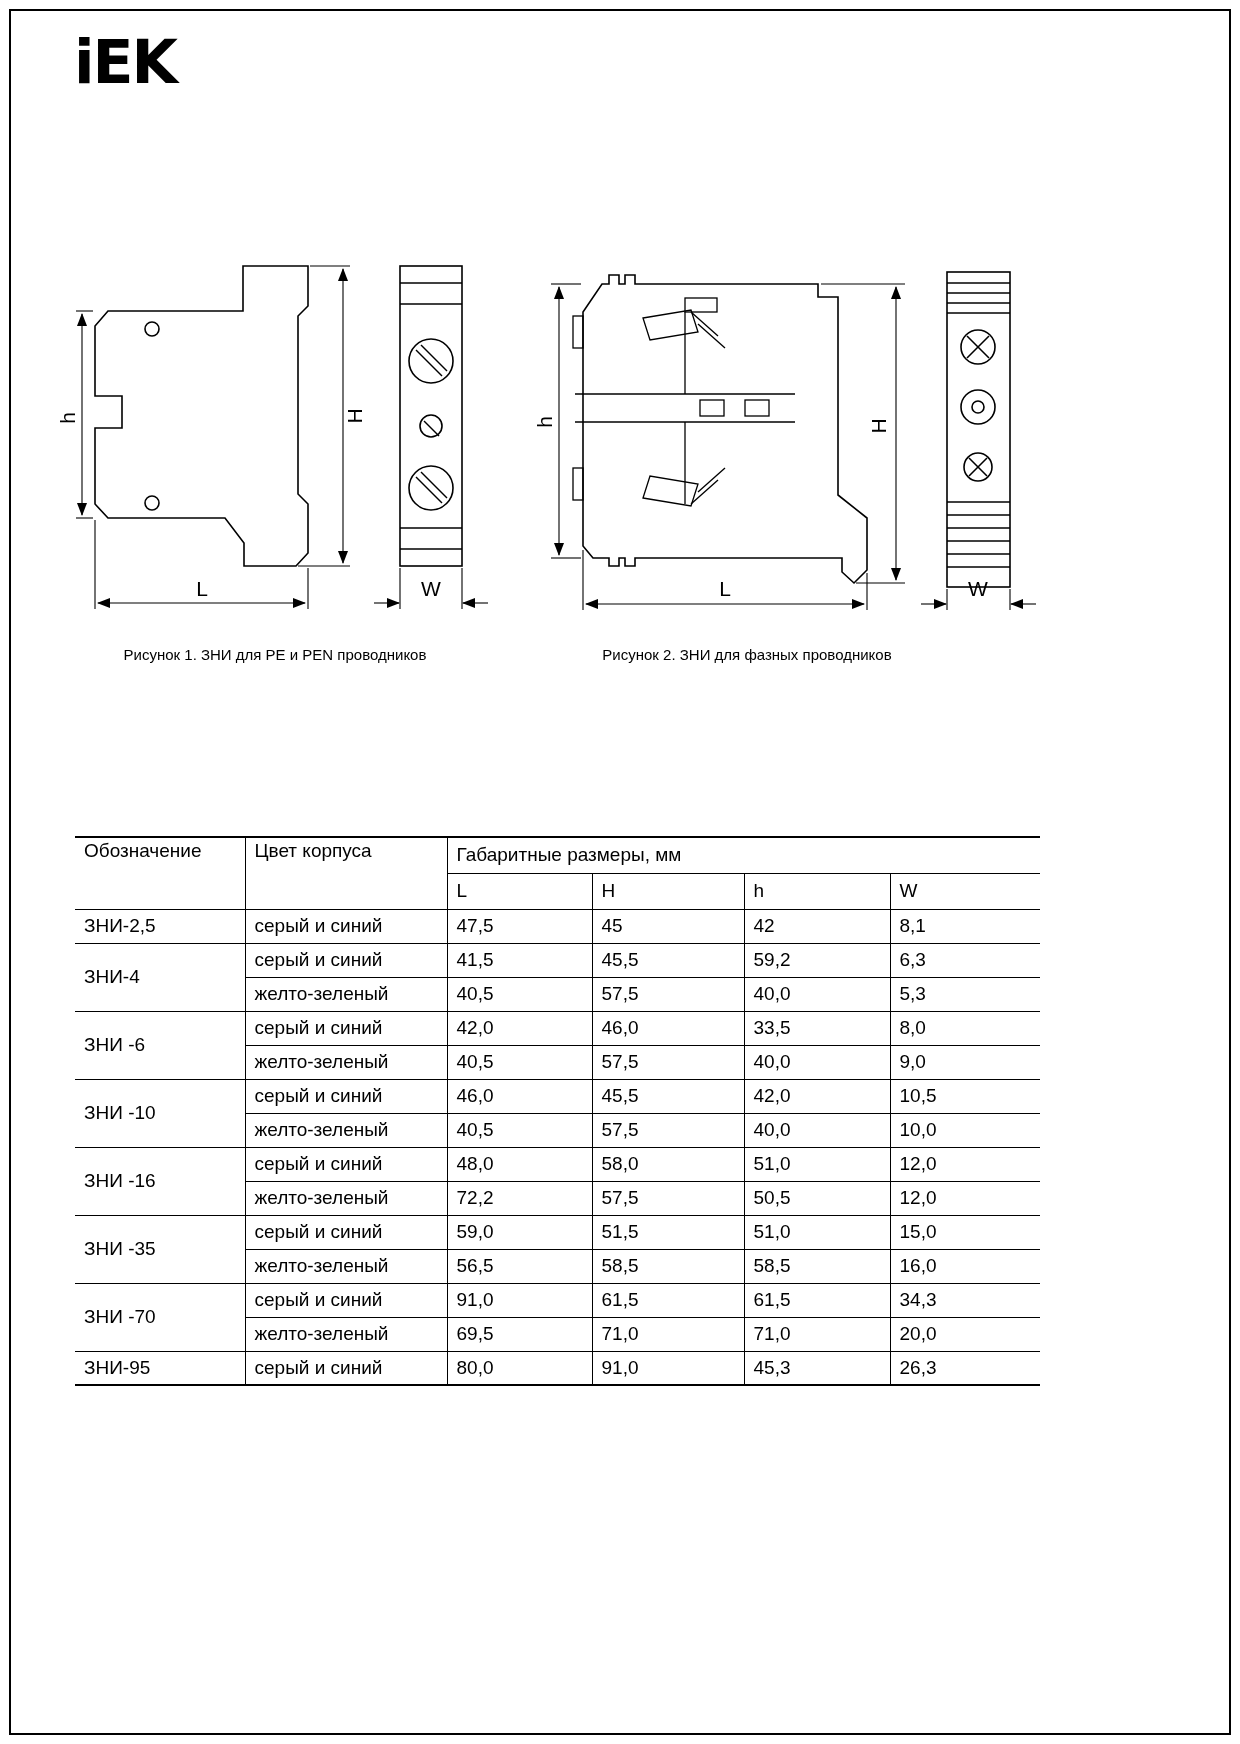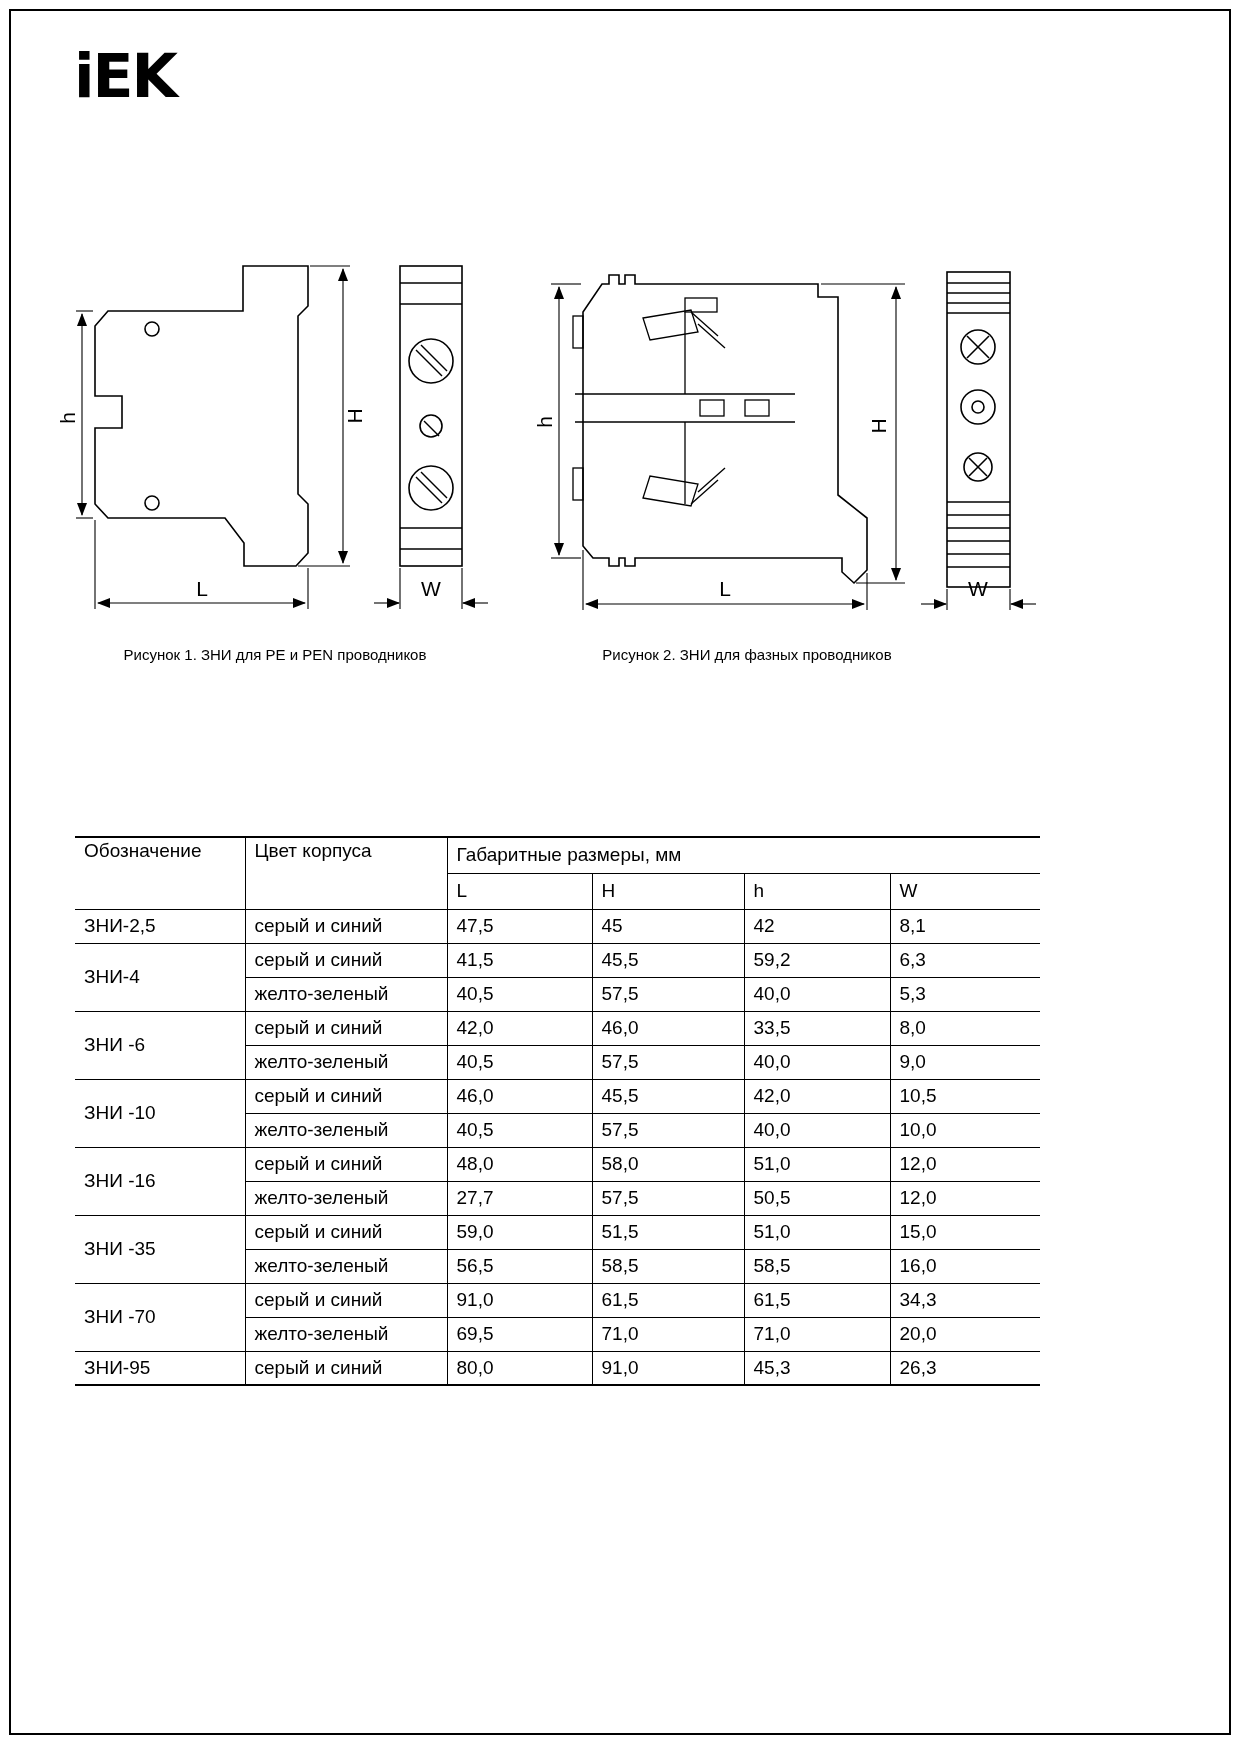--- a/index.html
+++ b/index.html
@@ -11,21 +11,21 @@
     font-family: "Liberation Sans", "DejaVu Sans", sans-serif;
     position: relative;
     overflow: hidden;
   }
   .page-frame {
     position: absolute; left: 9px; top: 9px; right: 9px; bottom: 9px;
     border: 2px solid #000;
     pointer-events: none;
   }
   .logo {
-    position: absolute; left: 74px; top: 46px;
+    position: absolute; left: 74px; top: 32px;
     font-family: "DejaVu Sans", sans-serif;
     font-weight: bold;
     font-size: 60px;
     letter-spacing: -2px;
     line-height: 1;
   }
   .fig { position: absolute; }
   .fig1 { left: 60px; top: 256px; }
   .fig2 { left: 535px; top: 252px; }
   svg text {
@@ -272,21 +272,21 @@
       <tr>
         <td rowspan="2">ЗНИ -16</td>
         <td class="bl">серый и синий</td>
         <td class="bl">48,0</td>
         <td class="bl">58,0</td>
         <td class="bl">51,0</td>
         <td class="bl">12,0</td>
       </tr>
       <tr>
         <td class="bl">желто-зеленый</td>
-        <td class="bl">27,7</td>
+        <td class="bl">72,2</td>
         <td class="bl">57,5</td>
         <td class="bl">50,5</td>
         <td class="bl">12,0</td>
       </tr>
       <tr>
         <td rowspan="2">ЗНИ -35</td>
         <td class="bl">серый и синий</td>
         <td class="bl">59,0</td>
         <td class="bl">51,5</td>
         <td class="bl">51,0</td>

